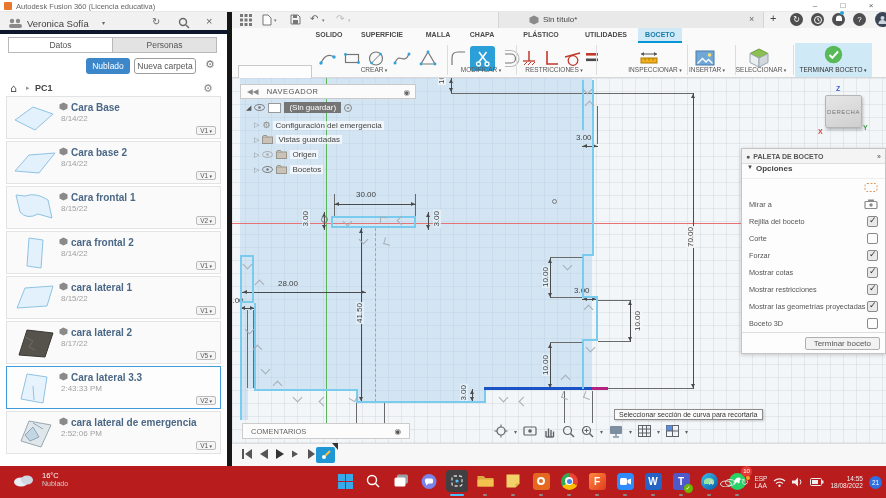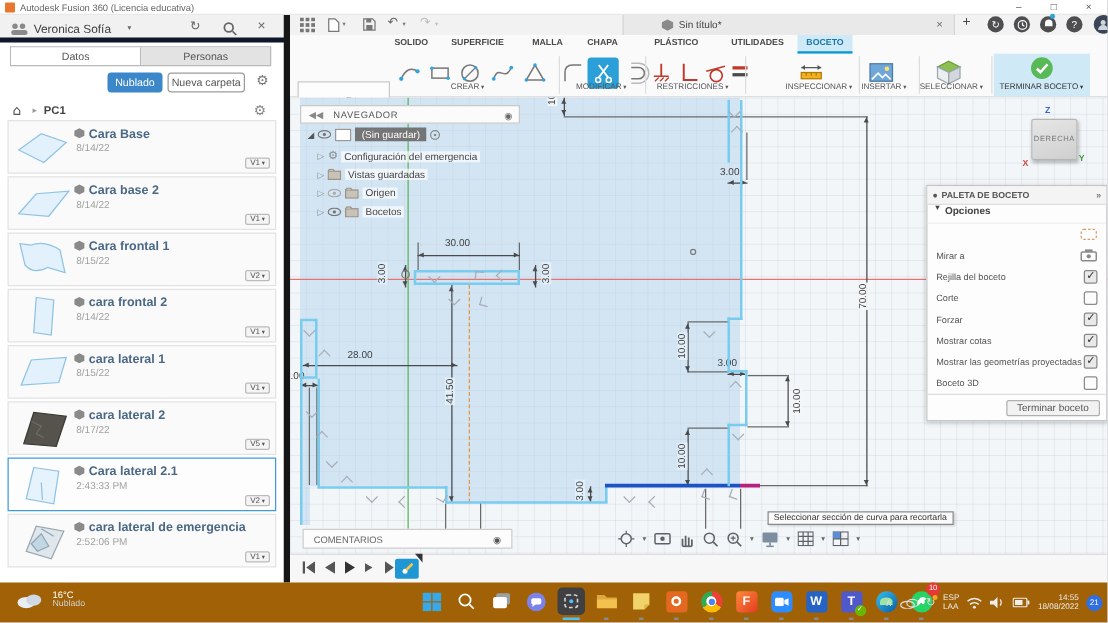--- a/index.html
+++ b/index.html
@@ -94,21 +94,21 @@
 .tip{position:absolute;left:382px;top:331px;background:#fafafa;border:1px solid #8a8a8a;font-size:7px;color:#333;padding:1px 4px;white-space:nowrap;box-shadow:1px 1px 2px rgba(0,0,0,.2)}
 .navbar{position:absolute;left:262px;top:346px;display:flex;align-items:center;gap:6px}
 .navbar .car{font-size:6px;color:#666}
 .comm{position:absolute;left:10px;top:345px;width:168px;height:16px;background:#fcfcfc;border:1px solid #ccc;display:flex;align-items:center;justify-content:space-between;padding:0 8px;font-size:7.5px;color:#666}
 
 .timeline{position:absolute;left:0;top:431px;width:654px;height:23px;background:#f7f7f7;border-top:1px solid #ddd}
 .tl-btns{position:absolute;left:10px;top:5px;display:flex;gap:7px;align-items:center}
 .tl-marker{position:absolute;left:84px;top:3px;width:19px;height:16px;background:#1f97d4;border-radius:2px}
 .tl-marker::after{content:"";position:absolute;right:-3px;top:-4px;border-left:6px solid transparent;border-top:7px solid #333}
 
-.taskbar{position:absolute;left:0;top:466px;width:886px;height:32px;background:#a16207;color:#fff}
+.taskbar{position:absolute;left:0;top:466px;width:886px;height:32px;background:#b91c1c;color:#fff}
 .tb-ico{width:22px;height:22px;display:flex;align-items:center;justify-content:center;position:relative;border-radius:4px}
 .dot{position:absolute;bottom:-4px;left:9px;width:4px;height:2px;background:#8a8a8a;border-radius:1px}
 .tb-center{position:absolute;left:334px;top:4px;display:flex;gap:6px}
 .tray{position:absolute;right:4px;top:3px;display:flex;gap:6px;align-items:center;height:26px}
 .badge{min-width:13px;height:13px;border-radius:50%;background:#2f6fe0;color:#fff;font-size:6.5px;text-align:center;line-height:13px;padding:0 1px}
 .wbadge{position:absolute;right:-4px;top:-4px;min-width:11px;height:11px;border-radius:6px;background:#e53935;color:#fff;font-size:6px;text-align:center;line-height:11px}
 .trtxt{font-size:6.5px;line-height:1.15;color:#eee}
 </style>
 </head>
 <body>
@@ -221,21 +221,21 @@
         <span class="ver">V5</span>
       </div>
       <div class="item sel">
         <svg class="thumb" width="48" height="36">
             <polygon points="16,4 36,7 32,33 10,29" fill="#e7f3fc" stroke="#8fc3e4"></polygon>
             <line x1="22" y1="16" x2="23" y2="30" stroke="#8fc3e4"></line>
           </svg>
         <svg class="cubeicon" width="9" height="9">
             <polygon points="4.5,0.5 8.5,2.5 8.5,6.5 4.5,8.5 0.5,6.5 0.5,2.5" fill="#8a8a8a"></polygon>
           </svg>
-        <span class="nm">Cara lateral 2.1</span>
+        <span class="nm">Cara lateral 3.3</span>
         <span class="dt">2:43:33 PM</span>
         <span class="ver">V2</span>
       </div>
       <div class="item">
         <svg class="thumb" width="48" height="36">
             <polygon points="10,26 18,6 40,10 30,32" fill="#dfe7ec" stroke="#9aa7ae"></polygon>
             <path d="M14 20 l8-8 6 10 -9 4 Z" fill="#c2d6e4" stroke="#8fa6b5"></path>
             <path d="M22 8 l10 6" stroke="#8fa6b5"></path>
           </svg>
         <svg class="cubeicon" width="9" height="9">
@@ -677,20 +677,24 @@
           </div>
         <div class="prow">
             <span class="plab">Forzar</span>
             <span class="cb on"></span>
           </div>
         <div class="prow">
             <span class="plab">Mostrar cotas</span>
             <span class="cb on"></span>
           </div>
         <div class="prow">
+            <span class="plab">Mostrar restricciones</span>
+            <span class="cb on"></span>
+          </div>
+        <div class="prow">
             <span class="plab">Mostrar las geometrías proyectadas</span>
             <span class="cb on"></span>
           </div>
         <div class="prow">
             <span class="plab">Boceto 3D</span>
             <span class="cb"></span>
           </div>
         <div class="pal-ft">
           <span class="pal-btn">Terminar boceto</span>
         </div>

